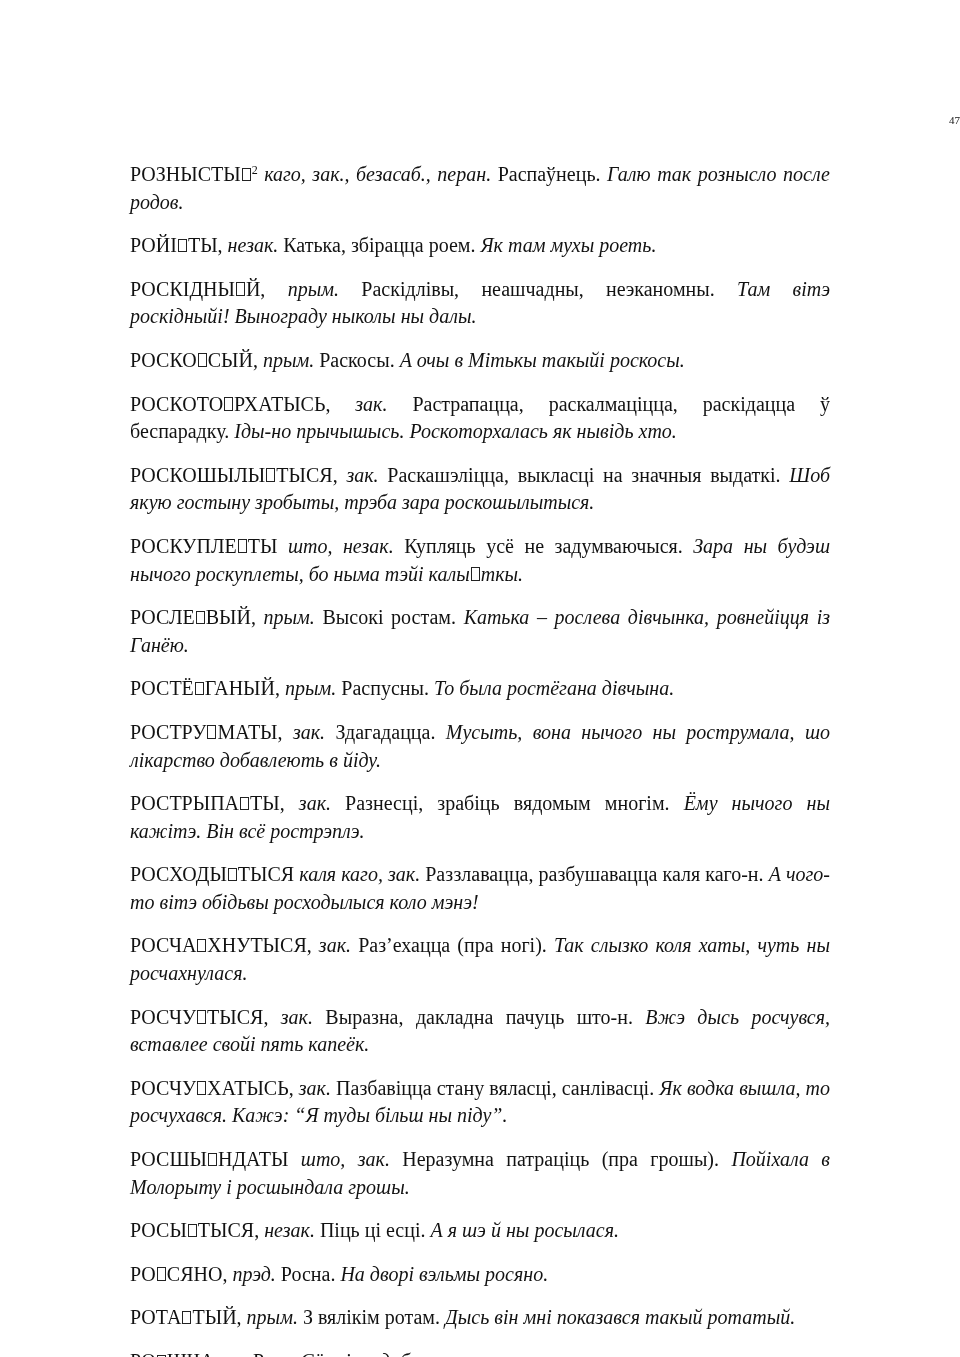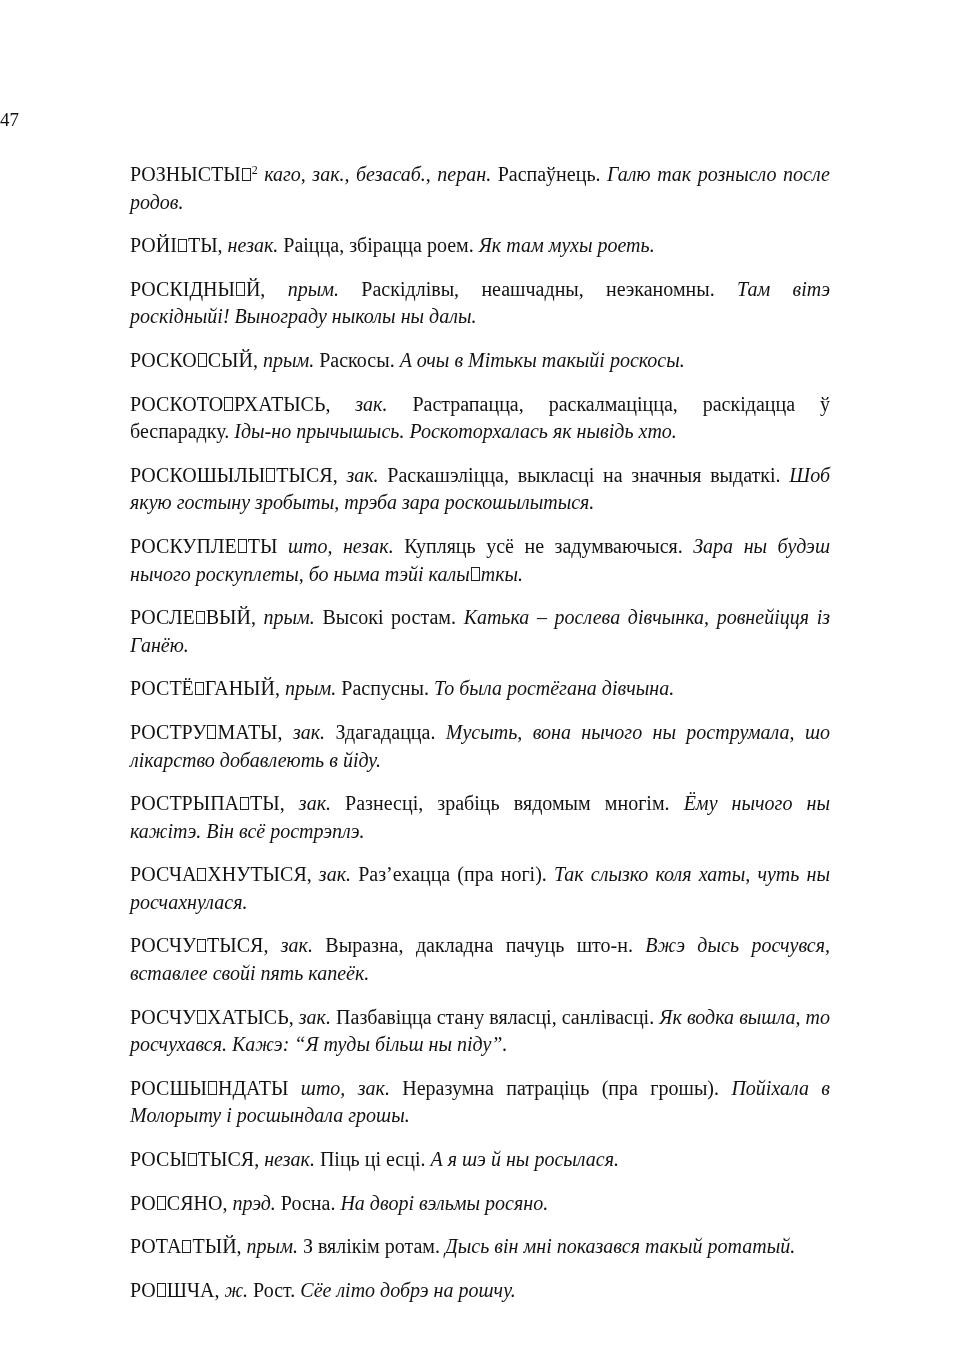--- a/index.html
+++ b/index.html
@@ -7,22 +7,22 @@
     width: 960px;
     height: 1357px;
     margin: 0 auto;
     background: #ffffff;
     color: #121212;
     font-family: "Liberation Serif", "DejaVu Serif", serif;
     overflow: hidden;
   }
   .pageno {
     padding-top: 110px;
-    text-align: left;
-    font-size: 19px;
+    text-align: right;
+    font-size: 11px;
     line-height: 20px;
   }
   .content {
     width: 732px;
     margin: 31px auto 0 auto;
     font-size: 20px;
     line-height: 27.6px;
   }
   .entry {
     margin: 16px;
@@ -44,30 +44,31 @@
     line-height: 0;
   }
 </style>
 </head>
 <body>
 
 <div class="page">
   <div class="pageno">47</div>
   <div class="content">
       <p class="entry"><span class="rn">РОЗНЫСТЫ</span><span class="tofu"></span><span class="sup">2</span><span class="rn"> </span><span class="ri">каго, зак., безасаб., перан.</span><span class="rn"> Распаўнець. </span><span class="ri">Галю так рознысло после родов.</span></p>
-      <p class="entry"><span class="rn">РОЙІ</span><span class="tofu"></span><span class="rn">ТЫ, </span><span class="ri">незак.</span><span class="rn"> Раіцца, збірацца роем. </span><span class="ri">Як там мухы роеть.</span></p>
+      <p class="entry"><span class="rn">РОЙІ</span><span class="tofu"></span><span class="rn">ТЫ, </span><span class="ri">незак.</span><span class="rn"> Катька, збірацца роем. </span><span class="ri">Як там мухы роеть.</span></p>
       <p class="entry"><span class="rn">РОСКІДНЫ</span><span class="tofu"></span><span class="rn">Й, </span><span class="ri">прым.</span><span class="rn"> Раскідлівы, неашчадны, неэканомны. </span><span class="ri">Там вітэ роскідныйі! Вынограду ныколы ны далы.</span></p>
       <p class="entry"><span class="rn">РОСКО</span><span class="tofu"></span><span class="rn">СЫЙ, </span><span class="ri">прым.</span><span class="rn"> Раскосы. </span><span class="ri">А очы в Мітькы такыйі роскосы.</span></p>
       <p class="entry"><span class="rn">РОСКОТО</span><span class="tofu"></span><span class="rn">РХАТЫСЬ, </span><span class="ri">зак.</span><span class="rn"> Растрапацца, раскалмаціцца, раскідацца ў беспарадку. </span><span class="ri">Іды-но прычышысь. Роскоторхалась як нывідь хто.</span></p>
       <p class="entry"><span class="rn">РОСКОШЫЛЫ</span><span class="tofu"></span><span class="rn">ТЫСЯ, </span><span class="ri">зак.</span><span class="rn"> Раскашэліцца, выкласці на значныя выдаткі. </span><span class="ri">Шоб якую гостыну зробыты, трэба зара роскошылытыся.</span></p>
       <p class="entry"><span class="rn">РОСКУПЛЕ</span><span class="tofu"></span><span class="rn">ТЫ </span><span class="ri">што, незак.</span><span class="rn"> Купляць усё не задумваючыся. </span><span class="ri">Зара ны будэш нычого роскуплеты, бо ныма тэйі калы</span><span class="tofu"></span><span class="ri">ткы.</span></p>
       <p class="entry"><span class="rn">РОСЛЕ</span><span class="tofu"></span><span class="rn">ВЫЙ, </span><span class="ri">прым.</span><span class="rn"> Высокі ростам. </span><span class="ri">Катька – рослева дівчынка, ровнейіцця із Ганёю.</span></p>
       <p class="entry"><span class="rn">РОСТЁ</span><span class="tofu"></span><span class="rn">ГАНЫЙ, </span><span class="ri">прым.</span><span class="rn"> Распусны. </span><span class="ri">То была ростёгана дівчына.</span></p>
       <p class="entry"><span class="rn">РОСТРУ</span><span class="tofu"></span><span class="rn">МАТЫ, </span><span class="ri">зак.</span><span class="rn"> Здагадацца. </span><span class="ri">Мусыть, вона нычого ны рострумала, шо лікарство добавлеють в йіду.</span></p>
       <p class="entry"><span class="rn">РОСТРЫПА</span><span class="tofu"></span><span class="rn">ТЫ, </span><span class="ri">зак.</span><span class="rn"> Разнесці, зрабіць вядомым многім. </span><span class="ri">Ёму нычого ны кажітэ. Він всё рострэплэ.</span></p>
+      <p class="entry"><span class="rn">РОСХОДЫ</span><span class="tofu"></span><span class="rn">ТЫСЯ </span><span class="ri">каля каго, зак.</span><span class="rn"> Раззлавацца, разбушавацца каля каго-н. </span><span class="ri">А чого-то вітэ обідьвы росходылыся коло мэнэ!</span></p>
       <p class="entry"><span class="rn">РОСЧА</span><span class="tofu"></span><span class="rn">ХНУТЫСЯ, </span><span class="ri">зак.</span><span class="rn"> Раз’ехацца (пра ногі). </span><span class="ri">Так слызко коля хаты, чуть ны росчахнулася.</span></p>
       <p class="entry"><span class="rn">РОСЧУ</span><span class="tofu"></span><span class="rn">ТЫСЯ, </span><span class="ri">зак.</span><span class="rn"> Выразна, дакладна пачуць што-н. </span><span class="ri">Вжэ дысь росчувся, вставлее свойі пять капеёк.</span></p>
       <p class="entry"><span class="rn">РОСЧУ</span><span class="tofu"></span><span class="rn">ХАТЫСЬ, </span><span class="ri">зак.</span><span class="rn"> Пазбавіцца стану вяласці, санлівасці. </span><span class="ri">Як водка вышла, то росчухався. Кажэ: “Я туды більш ны піду”.</span></p>
       <p class="entry"><span class="rn">РОСШЫ</span><span class="tofu"></span><span class="rn">НДАТЫ </span><span class="ri">што, зак.</span><span class="rn"> Неразумна патраціць (пра грошы). </span><span class="ri">Пойіхала в Молорыту і росшындала грошы.</span></p>
       <p class="entry"><span class="rn">РОСЫ</span><span class="tofu"></span><span class="rn">ТЫСЯ, </span><span class="ri">незак.</span><span class="rn"> Піць ці есці. </span><span class="ri">А я шэ й ны росылася.</span></p>
       <p class="entry"><span class="rn">РО</span><span class="tofu"></span><span class="rn">СЯНО, </span><span class="ri">прэд.</span><span class="rn"> Росна. </span><span class="ri">На дворі вэльмы росяно.</span></p>
       <p class="entry"><span class="rn">РОТА</span><span class="tofu"></span><span class="rn">ТЫЙ, </span><span class="ri">прым.</span><span class="rn"> З вялікім ротам. </span><span class="ri">Дысь він мні показався такый ротатый.</span></p>
       <p class="entry"><span class="rn">РО</span><span class="tofu"></span><span class="rn">ШЧА, </span><span class="ri">ж.</span><span class="rn"> Рост. </span><span class="ri">Сёе літо добрэ на рошчу.</span></p>
     </div>
 </div>

